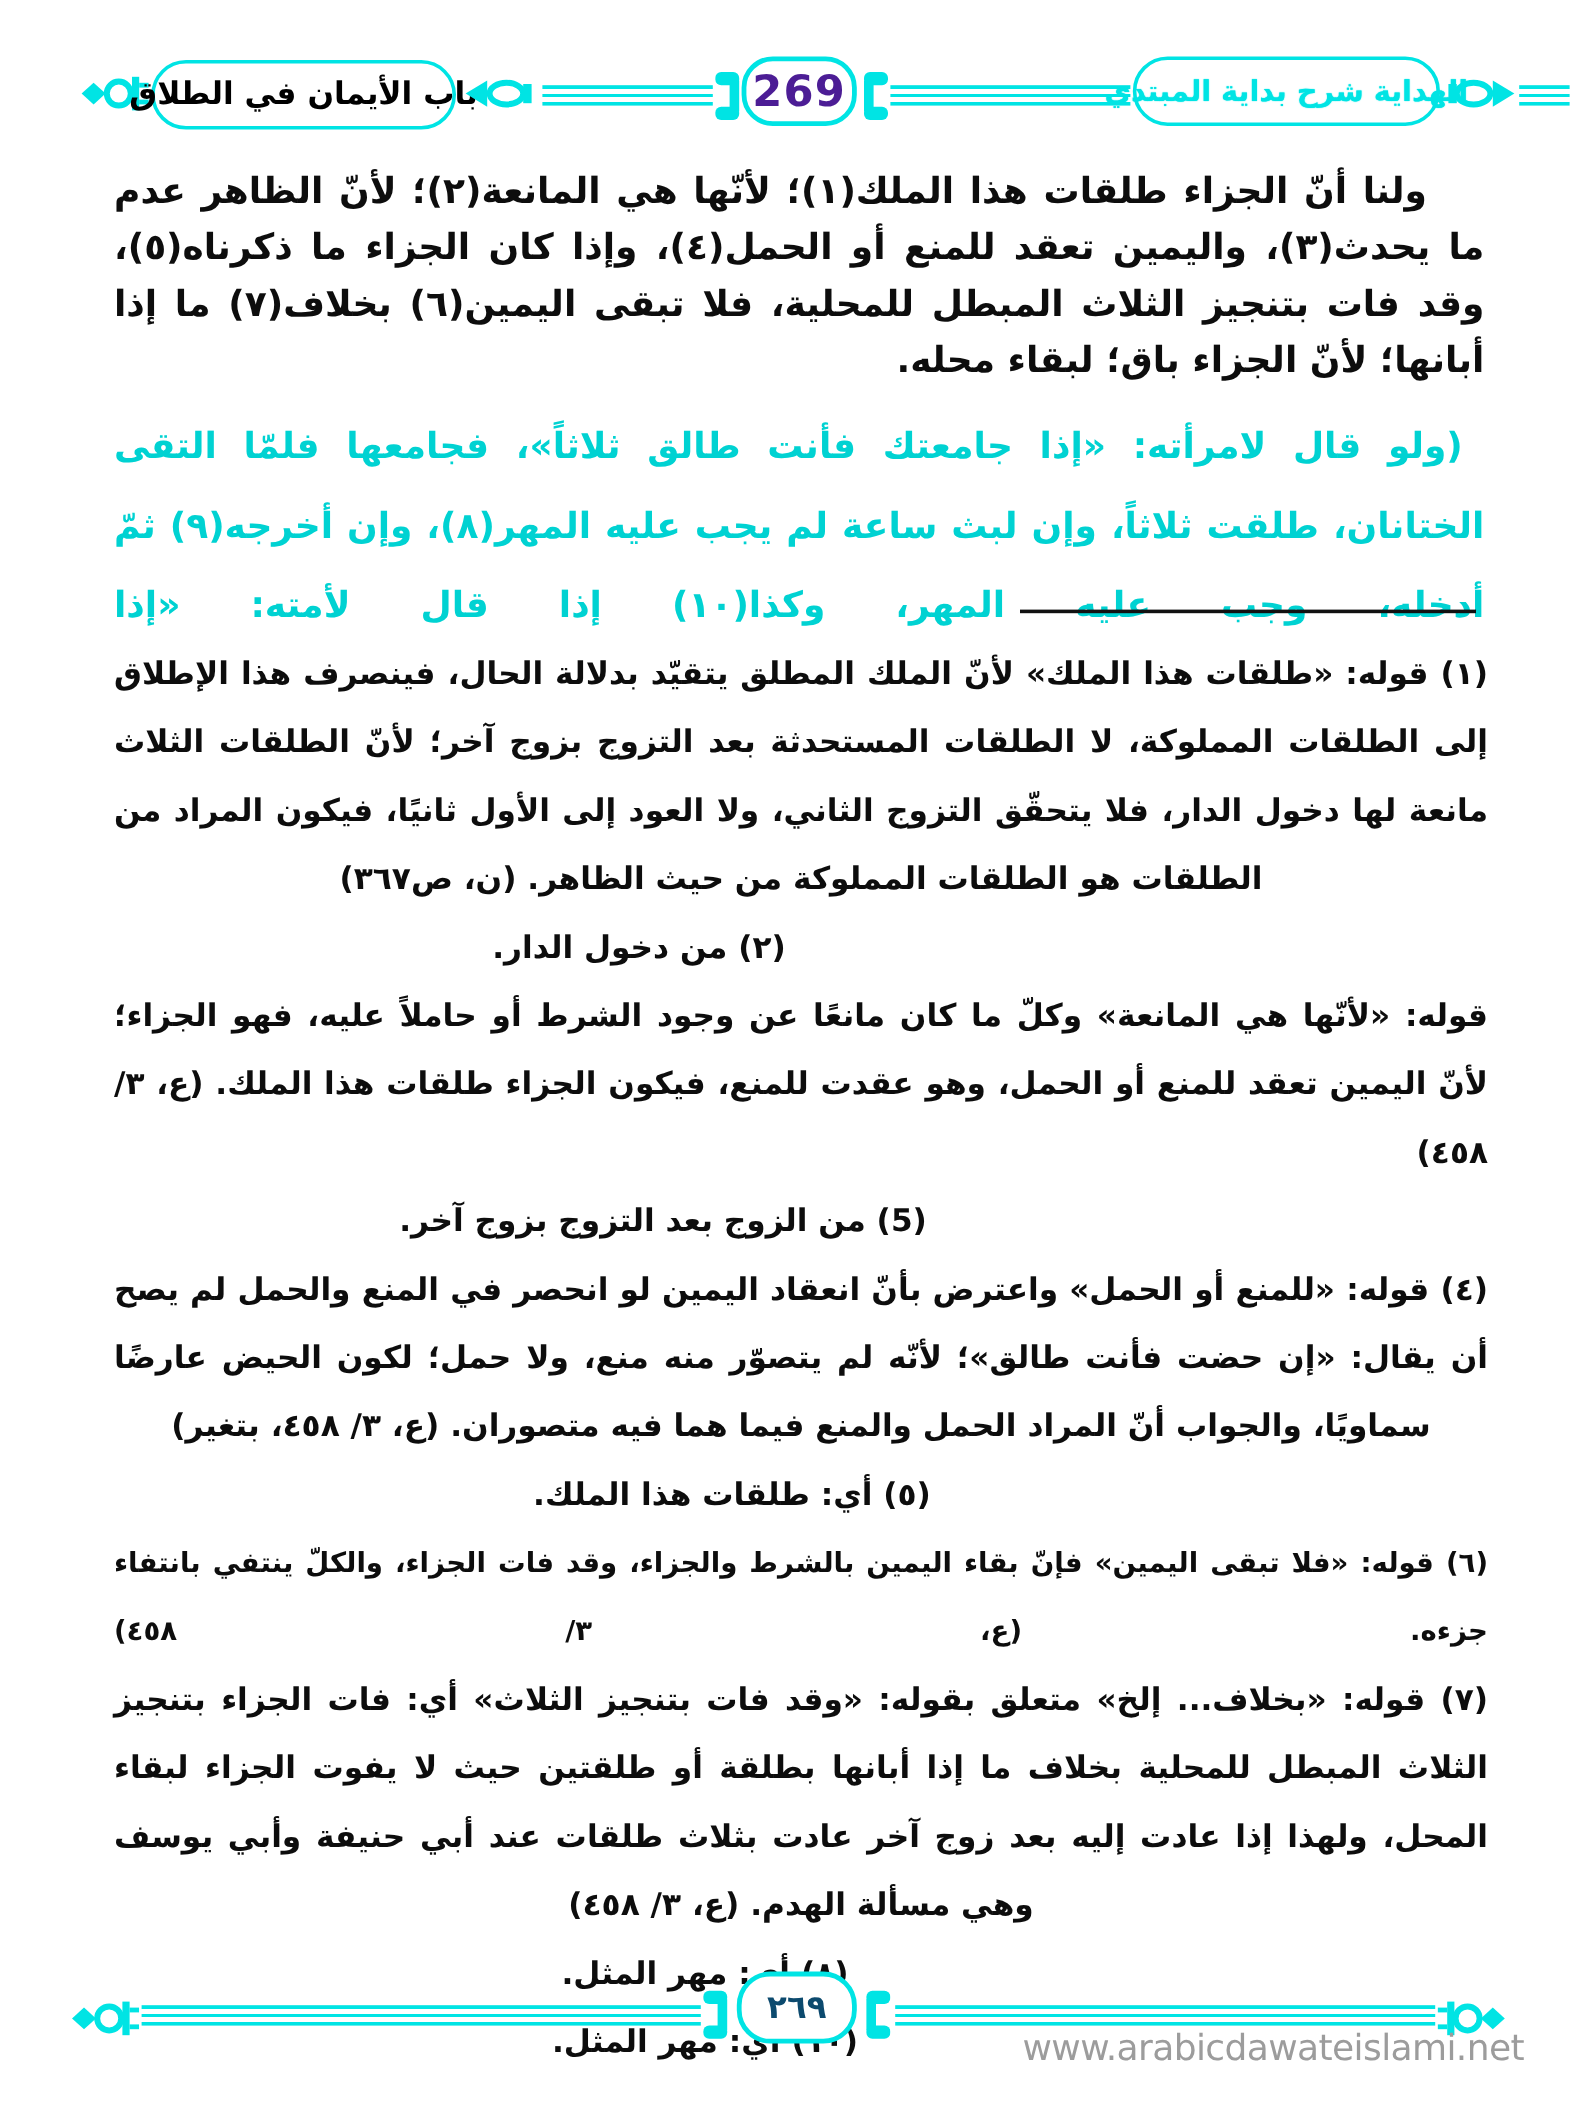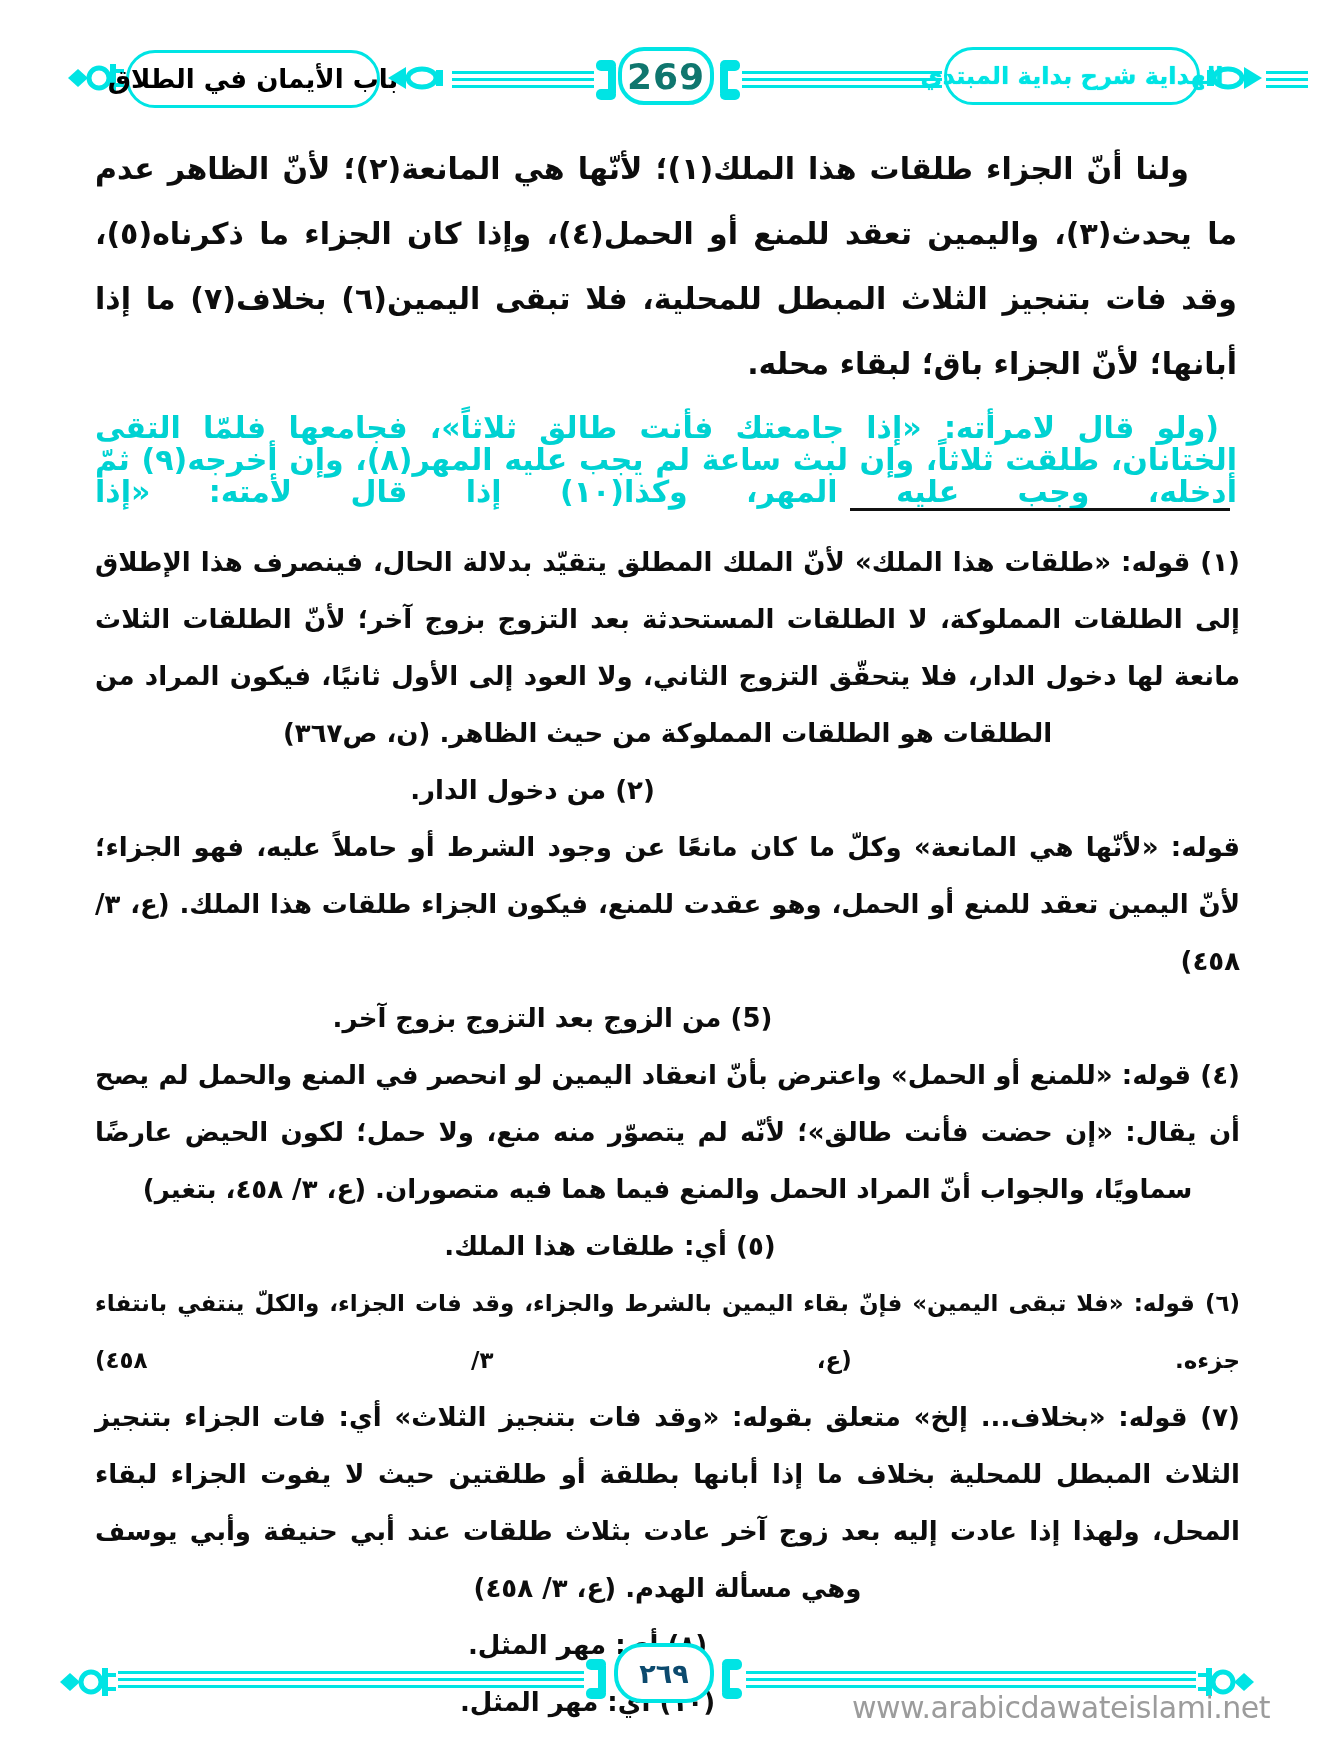--- a/index.html
+++ b/index.html
@@ -29,36 +29,36 @@
     box-sizing:border-box;
   }
   .mirror{transform:scaleX(-1);}
   
   .header{position:absolute;top:30px;left:0;right:0;height:95px;}
   .chapter-cartouche{left:126px;top:20px;width:254px;height:58px;}
   .chapter-cartouche span{
     font-size:26px;font-weight:bold;color:#000;direction:rtl;white-space:nowrap;
   }
   .pagenum-capsule{left:618px;top:17px;width:96px;height:58px;border-width:4px;border-radius:26px;}
-  .pagenum-capsule span{font-size:36px;font-weight:bold;color:#0f766e;letter-spacing:1px;}
+  .pagenum-capsule span{font-size:36px;font-weight:bold;color:#4c1d95;letter-spacing:1px;}
   .title-cartouche{left:944px;top:17px;width:256px;height:58px;}
   .title-cartouche span{
     font-size:24px;font-weight:bold;color:var(--ornament-cyan);
     direction:rtl;white-space:nowrap;text-shadow:0 0 1px var(--ornament-cyan);
   }
   
   .bodytext{
     position:absolute;top:136px;left:95px;right:88px;direction:rtl;
   }
   .main-par{
-    margin:0;color:var(--ink);font-size:30px;font-weight:bold;line-height:65px;
+    margin:0;color:var(--ink);font-size:30px;font-weight:bold;line-height:47px;
     text-align:justify;text-indent:48px;
   }
   .matn-par{
-    margin:16px 0 0 0;color:var(--matn-teal);font-size:30px;font-weight:bold;line-height:32px;
+    margin:16px 0 0 0;color:var(--matn-teal);font-size:30px;font-weight:bold;line-height:66px;
     text-align:justify;text-align-last:justify;text-indent:18px;
   }
   
   .fn-divider{
     position:absolute;top:508px;right:95px;width:380px;height:3px;background:#111;
   }
   .footnotes{
     position:absolute;top:534px;left:95px;right:85px;direction:rtl;
     font-size:26px;font-weight:bold;color:var(--ink);line-height:57px;
   }

